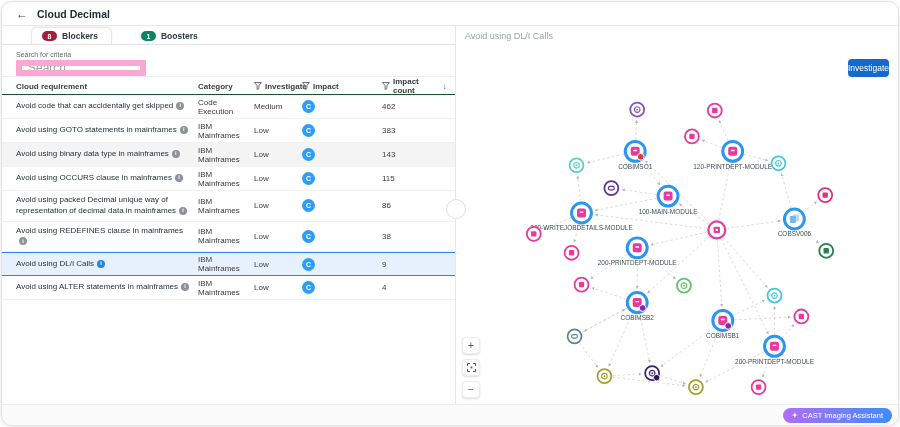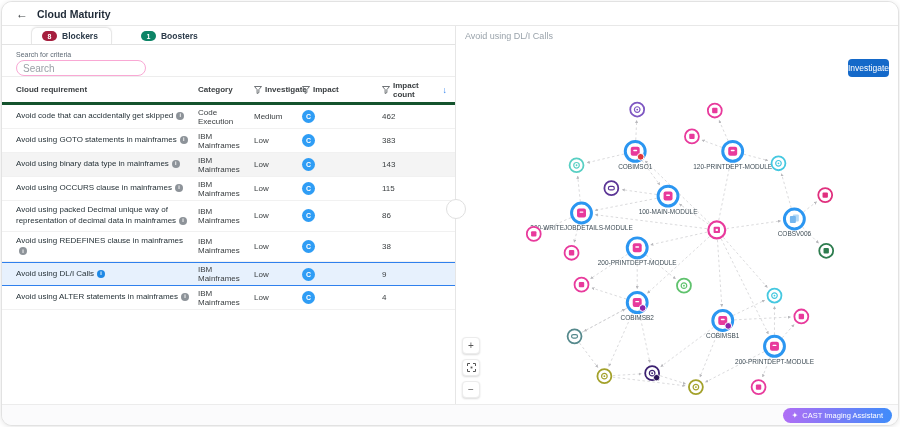--- a/index.html
+++ b/index.html
@@ -19,27 +19,27 @@
   
   .tabs { display:flex; align-items:flex-end; height:19px; padding-left:10px; border-bottom:1px solid #e3e3e3; }
   .tab { display:flex; align-items:center; gap:5px; padding:3px 13px 3px 10px; cursor:pointer;margin-left:19px; }
   .tab.active { background:#fff; border:1px solid #e7e7e7; border-bottom:none; border-radius:6px 6px 0 0; box-shadow:0 -1px 2px rgba(0,0,0,.05); }
   .tab-badge { min-width:15px; height:10px; border-radius:6px; color:#fff; font-size:7px; font-weight:bold; display:flex; align-items:center; justify-content:center; padding:0 4px; }
   .tab-badge.red { background:#a51e3e; }
   .tab-badge.green { background:#0c8466; }
   .tab-label { font-size:8.5px; font-weight:bold; color:#2b3a49; }
   
   .search-label { font-size:7px; color:#5f6a75; margin:6px 0 2px 14px; }
-  .search-input { display:block; width:130px; height:16px; margin-left:14px; border:1px solid #f9a8d4; border-radius:8px; font-size:10px; padding:0 6px; color:#333; outline:none; font-family:"Liberation Sans",sans-serif; }
+  .search-input { display:block; width:130px; height:16px; margin-left:14px; border:6px solid #f9a8d4; border-radius:1px; font-size:12px; padding:0 6px; color:#333; outline:none; font-family:"Liberation Sans",sans-serif; }
   .search-input::placeholder { color:#9aa0a6; }
   .showing { font-size:8px; color:#444; margin:8px 14px 6px; }
   .showing b { color:#222; }
   
   .thead, .trow { display:grid; grid-template-columns:182px 56px 48px 80px auto; align-items:center; padding-left:14px; padding-right:8px; }
-  .thead { height:29px; border-top:1px solid #ededed; border-bottom:3px solid #14532d; font-size:8px; font-weight:bold; color:#3c4043; }
+  .thead { height:19px; border-top:1px solid #ededed; border-bottom:1px solid #14532d; font-size:8px; font-weight:bold; color:#3c4043; }
   .hcell { display:flex; align-items:center; gap:3px; }
   .funnel { flex:none; }
   .sort-arrow { color:#2f80ed; font-size:9px; font-weight:bold; }
   .trow { min-height:24px; border-bottom:1px solid #f1f1f1; font-size:8px; color:#3c4043; cursor:pointer; background:#fff; }
   .trow.shaded { background:#f4f4f4; }
   .trow.selected { background:#e7f1fd; border-top:1px solid #2f80ed; border-bottom:1px solid #2f80ed; }
   .cell.req { color:#263238; line-height:1.35; padding:4px 8px 4px 0; }
   .info { display:inline-flex; align-items:center; justify-content:center; width:8px; height:8px; border-radius:50%; background:#8d9399; color:#fff; font-size:5.5px; font-weight:bold; margin-left:3px; vertical-align:middle; font-style:normal; }
   .info.blue { background:#1e88e5; }
   .impact-badge { display:inline-flex; width:13px; height:13px; border-radius:50%; background:#2f9df5; color:#fff; font-size:7px; font-weight:bold; align-items:center; justify-content:center; }
@@ -57,21 +57,21 @@
   .assistant-badge { position:absolute; right:6px; top:3px; height:15px; display:flex; align-items:center; gap:4px; padding:0 9px; border-radius:9px; background:linear-gradient(90deg,#b06ef5,#3f8cfa); color:#fff; font-size:7.5px; cursor:pointer; }
   .assistant-badge .spark { font-size:8px; }
 </style>
 </head>
 <body>
 
 <div class="window">
 
   <div class="app-header">
     <span class="back-arrow">←</span>
-    <span class="app-title">Cloud Maturity</span>
+    <span class="app-title">Cloud Decimal</span>
   </div>
 
   <div class="body">
     <aside class="left-panel">
 
       <div class="tabs">
         <div class="tab active">
           <span class="tab-badge red">8</span>
           <span class="tab-label">Blockers</span>
         </div>

